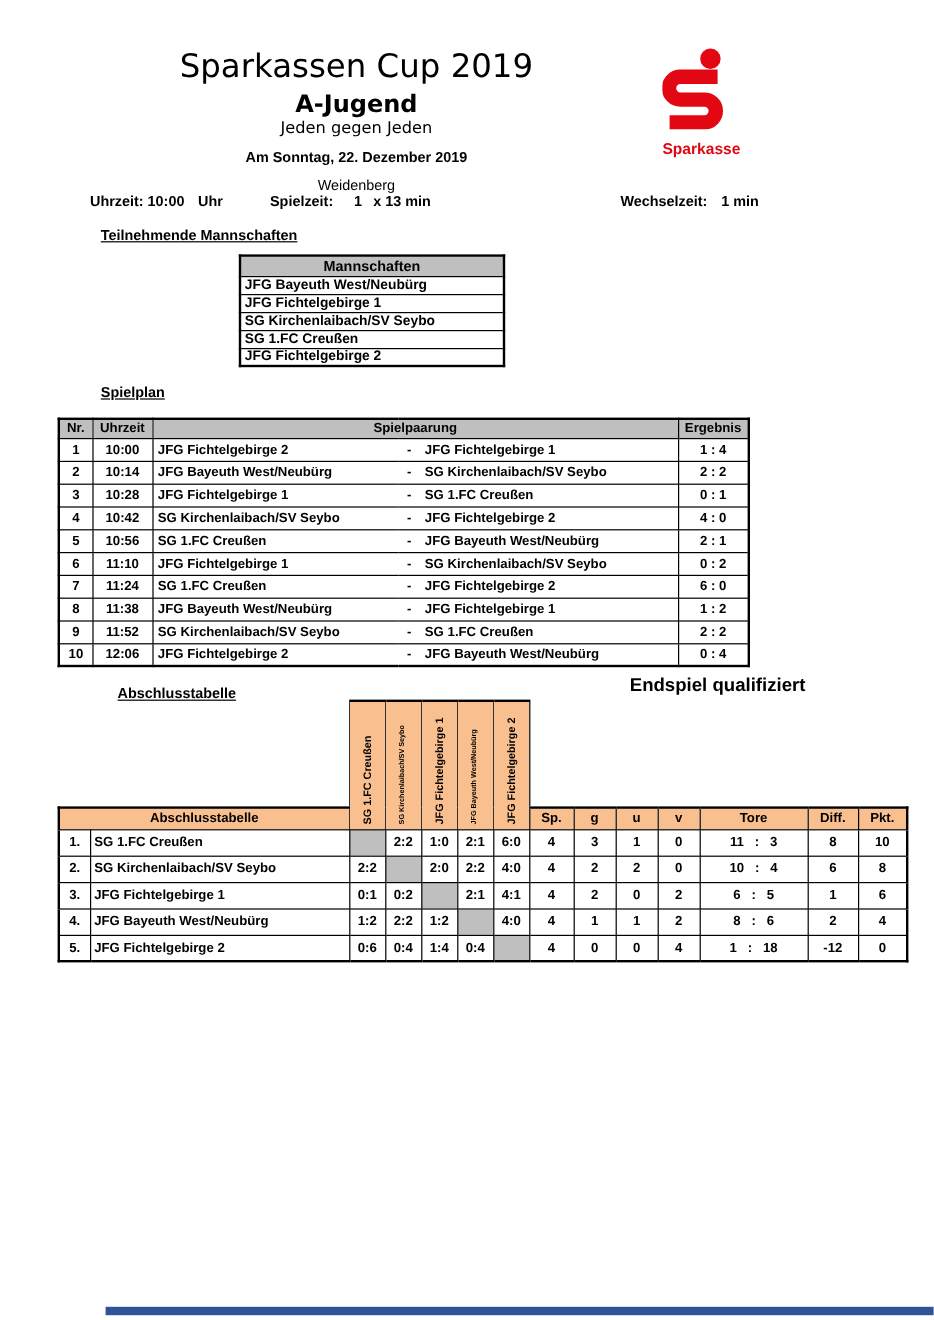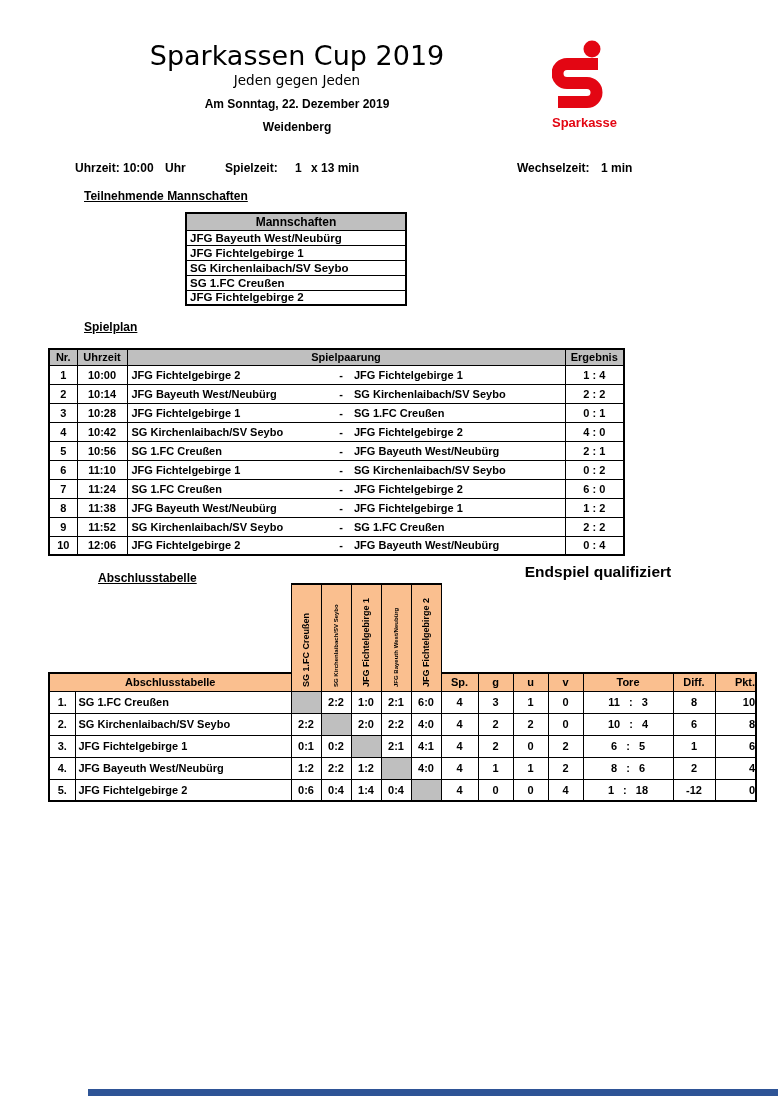--- a/index.html
+++ b/index.html
@@ -10,38 +10,38 @@
     overflow:hidden;
   }
   .abs { position:absolute; }
 
   
   .hdr { left:0; top:40px; width:594px; text-align:center; }
   .hdr .title { font-family:"DejaVu Sans", sans-serif; font-size:27px; line-height:31px; }
   .hdr .subtitle { font-family:"DejaVu Sans", sans-serif; font-size:20px; font-weight:bold; line-height:24px; margin-top:3px; }
   .hdr .tagline { font-family:"DejaVu Sans", sans-serif; font-size:13.5px; line-height:17px; margin-top:1px; }
   .hdr .dateline { font-size:12px; font-weight:bold; margin-top:8px; }
-  .hdr .location { font-size:12px; font-weight:bold; margin-top:9px; }
+  .hdr .location { font-size:12px; font-weight:normal; margin-top:9px; }
 
   
   .logo { left:552px; top:40px; width:100px; text-align:left; }
   .logo .lbl { color:#e30613; font-weight:bold; font-size:13px; margin-top:3px; }
 
   
   .info span { position:absolute; font-size:12px; font-weight:bold; white-space:nowrap; }
 
   .section-heading { font-size:12px; font-weight:bold; text-decoration:underline;margin-left:36px; }
 
   
   table { border-collapse:collapse; table-layout:fixed; }
   td, th { overflow:hidden; white-space:nowrap; font-size:11px; font-weight:bold; }
   .c { text-align:center; }
 
   
-  .teams-table { border:2px solid #000; }
+  .teams-table { border:2px solid #000;margin-left:14px; }
   .teams-table th, .teams-table td { border:1px solid #000; }
   .teams-table th { background:#bfbfbf; text-align:center; font-size:12px; }
   .teams-table td { text-align:left; padding-left:3px; font-size:11.5px; }
 
   
   .sched-table { border:2px solid #000; }
   .sched-table th, .sched-table td { border:1px solid #000; }
   .sched-table th { background:#bfbfbf; text-align:center; }
   .sched-table .home, .sched-table .away { text-align:left; padding-left:4px; }
   .sched-table .sep { border-left-style:hidden; border-right-style:hidden; }
@@ -55,37 +55,38 @@
   .st-table .rot .v {
     position:absolute; bottom:4px; transform-origin:0 100%;
     transform:rotate(-90deg); white-space:nowrap; font-weight:bold; line-height:1;
   }
   .st-table .rot.big .v { font-size:9px; left:calc(50% + 4.5px); }
   .st-table .rot.sm  .v { font-size:6px; left:calc(50% + 3px); }
   .st-table .hd { background:#fabf8f; text-align:center; border-top-width:2px; }
   .st-table .titlec { border-left-width:2px; }
   .st-table .teamc { text-align:left; padding-left:3px; }
   .st-table .posc { border-left-width:2px; }
-  .st-table .pktc { border-right-width:2px;text-align:right; }
+  .st-table .pktc { border-right-width:2px; }
   .st-table .diag { background:#bfbfbf; }
   .st-table .tore { word-spacing:6px; }
   .st-table tr:last-child td { border-bottom-width:2px; }
 
   
   .note { text-align:center; }
   .note .l { font-size:15.5px; font-weight:bold; line-height:23px; }
   .note .d { font-size:14.5px; font-weight:bold; margin-top:16px; }
 
   .footer-bar { background:#2e5496; }
 </style>
 </head>
 <body>
 
 <div class="abs hdr">
   <div class="title">Sparkassen Cup 2019</div>
+  <div class="subtitle">A-Jugend</div>
   <div class="tagline">Jeden gegen Jeden</div>
   <div class="dateline">Am Sonntag, 22. Dezember 2019</div>
   <div class="location">Weidenberg</div>
 </div>
 
 <div class="abs logo">
   <svg width="52" height="68" viewBox="0 0 52 68">
     <circle cx="40" cy="9" r="8.5" fill="#e30613"></circle>
     <path d="M46 24 H15 a9.5 9.5 0 0 0 0 19 h20 a9.5 9.5 0 0 1 0 19 H6" fill="none" stroke="#e30613" stroke-width="12"></path>
   </svg>

